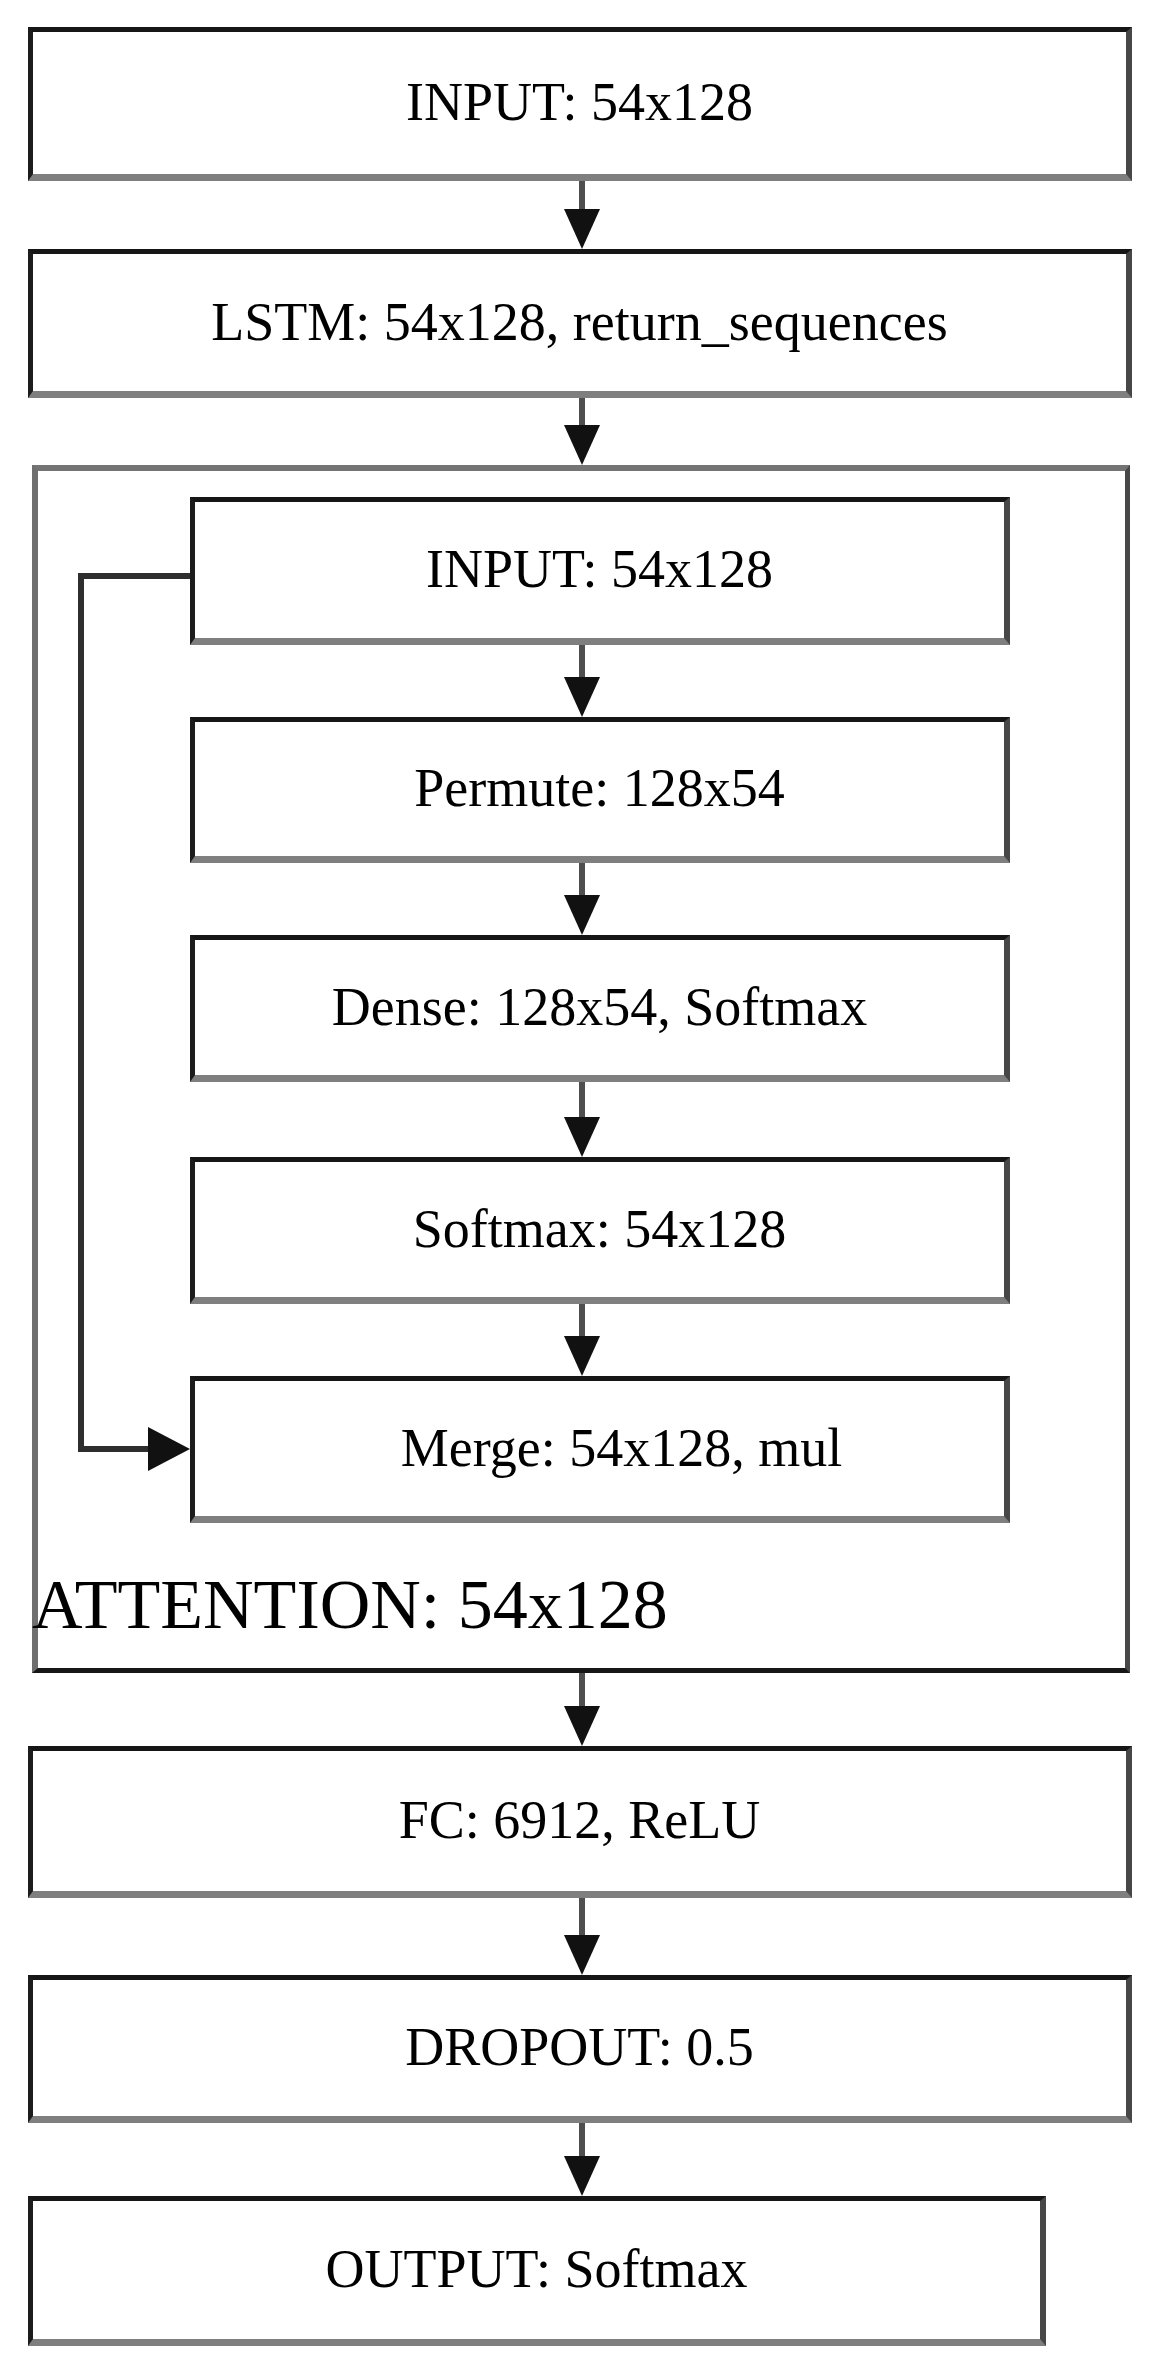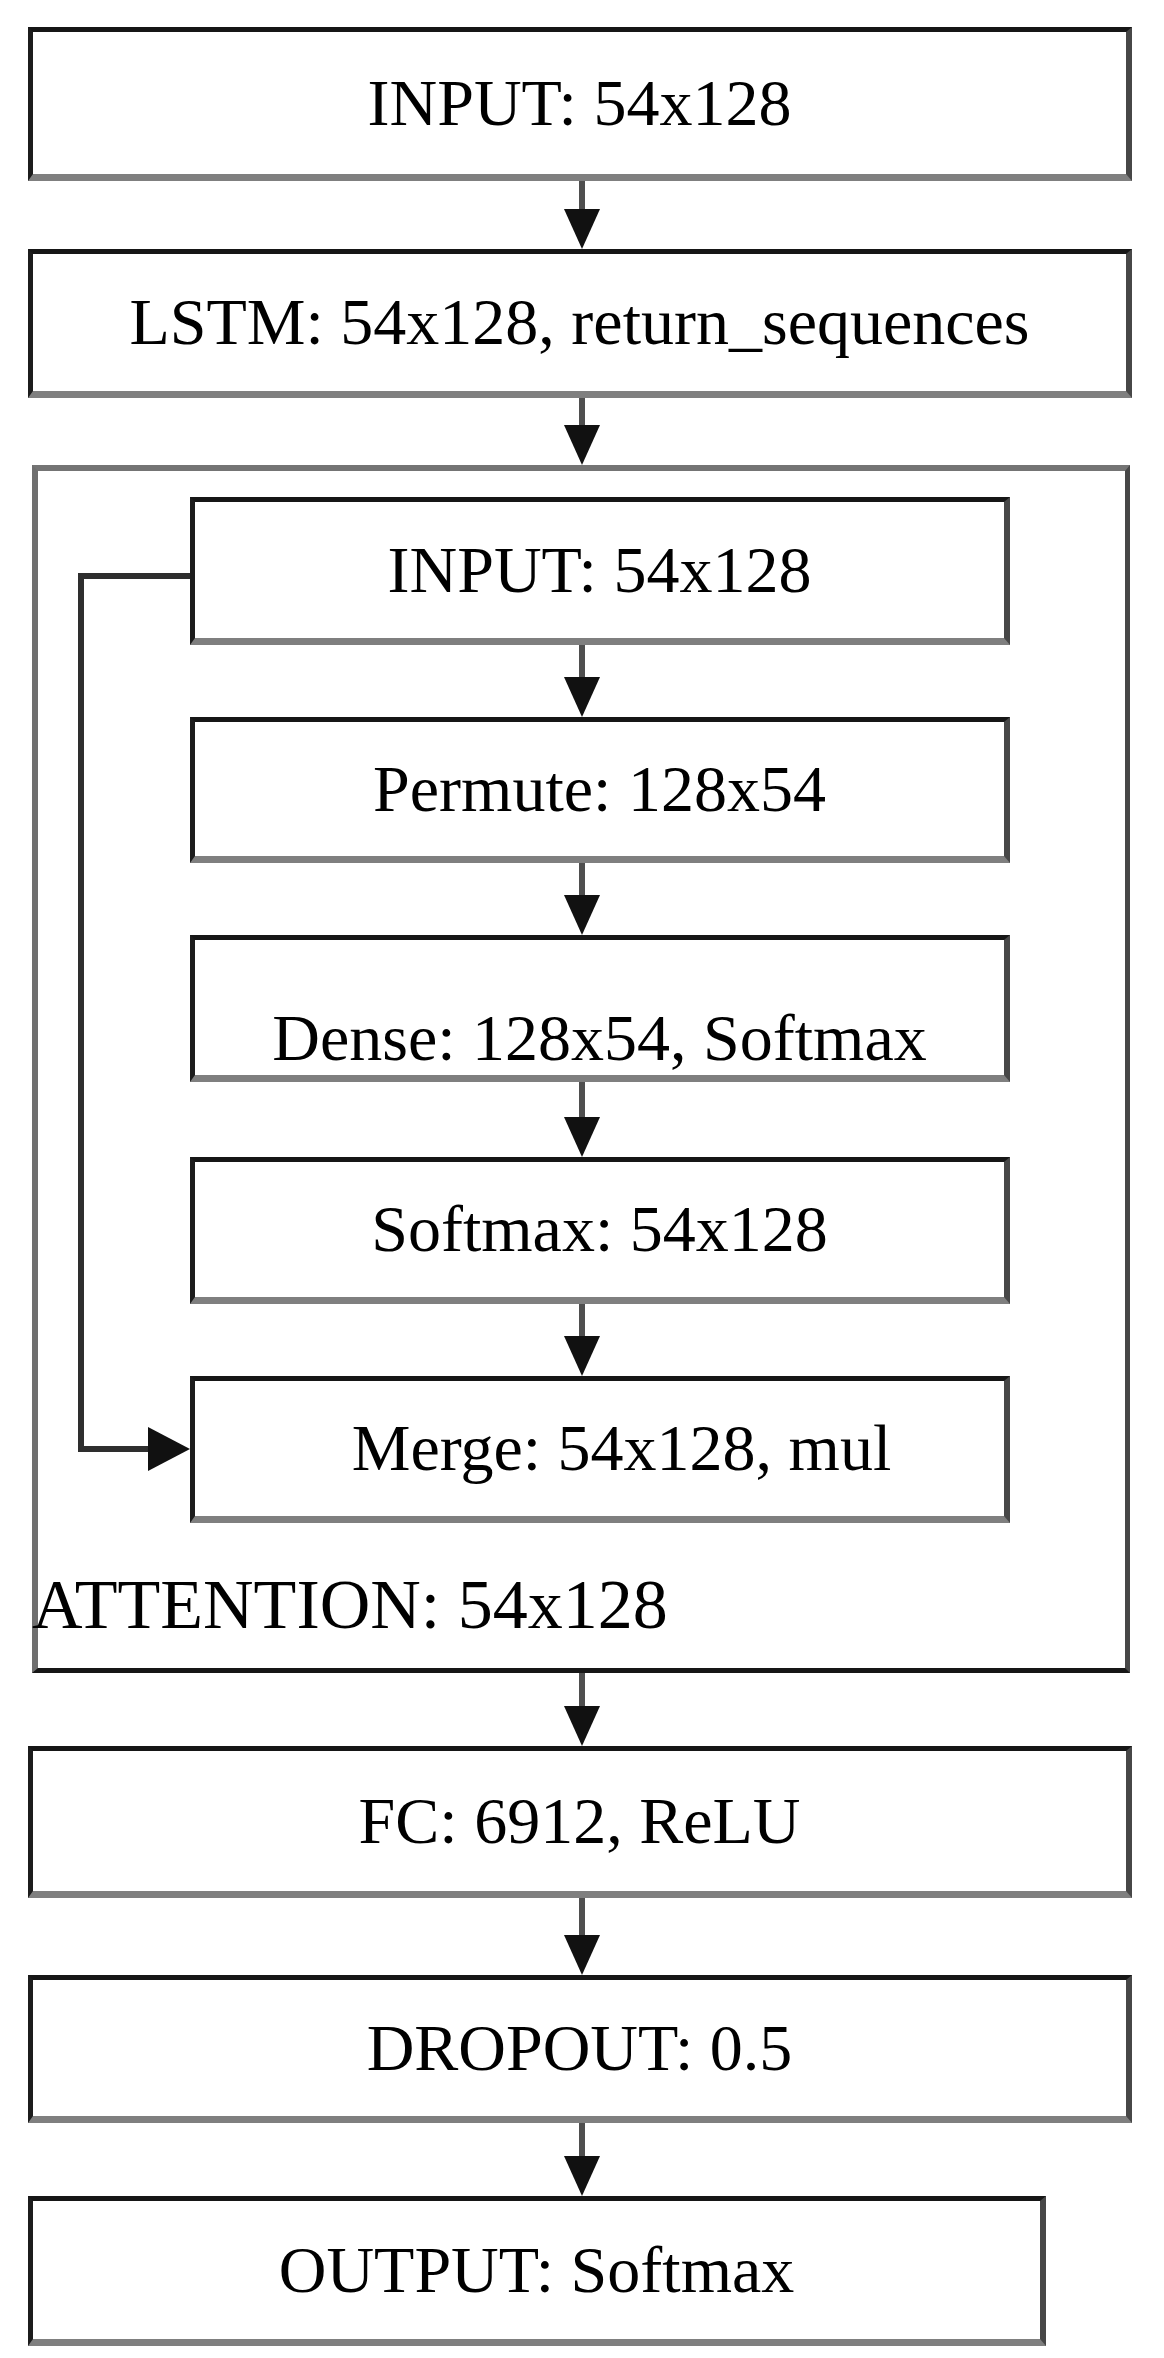--- a/index.html
+++ b/index.html
@@ -13,21 +13,21 @@
     overflow: hidden;
   }
   .node {
     position: absolute;
     box-sizing: border-box;
     background: #ffffff;
     display: flex;
     align-items: center;
     justify-content: center;
     text-align: center;
-    font-size: 66px;
+    font-size: 54px;
     line-height: 1.1;
     white-space: nowrap;
   }
   
   .shadow-box {
     border-top: 5px solid #161616;
     border-left: 5px solid #1c1c1c;
     border-right: 6px solid #474747;
     border-bottom: 7px solid #7f7f7f;
   }
@@ -88,21 +88,21 @@
   <div class="node outer-box" style="left:32px; top:465px; width:1098px; height:1208px;"></div>
 
   <div class="node shadow-box" style="left:190px; top:497px; width:820px; height:148px;">
     <span>INPUT: 54x128</span>
   </div>
 
   <div class="node shadow-box" style="left:190px; top:717px; width:820px; height:146px;">
     <span>Permute: 128x54</span>
   </div>
 
-  <div class="node shadow-box" style="left:190px; top:935px; width:820px; height:147px;align-items:flex-end;">
+  <div class="node shadow-box" style="left:190px; top:935px; width:820px; height:147px;">
     <span>Dense: 128x54, Softmax</span>
   </div>
 
   <div class="node shadow-box" style="left:190px; top:1157px; width:820px; height:147px;">
     <span>Softmax: 54x128</span>
   </div>
 
   <div class="node shadow-box" style="left:190px; top:1376px; width:820px; height:147px;padding-left:44px;">
     <span>Merge: 54x128, mul</span>
   </div>

